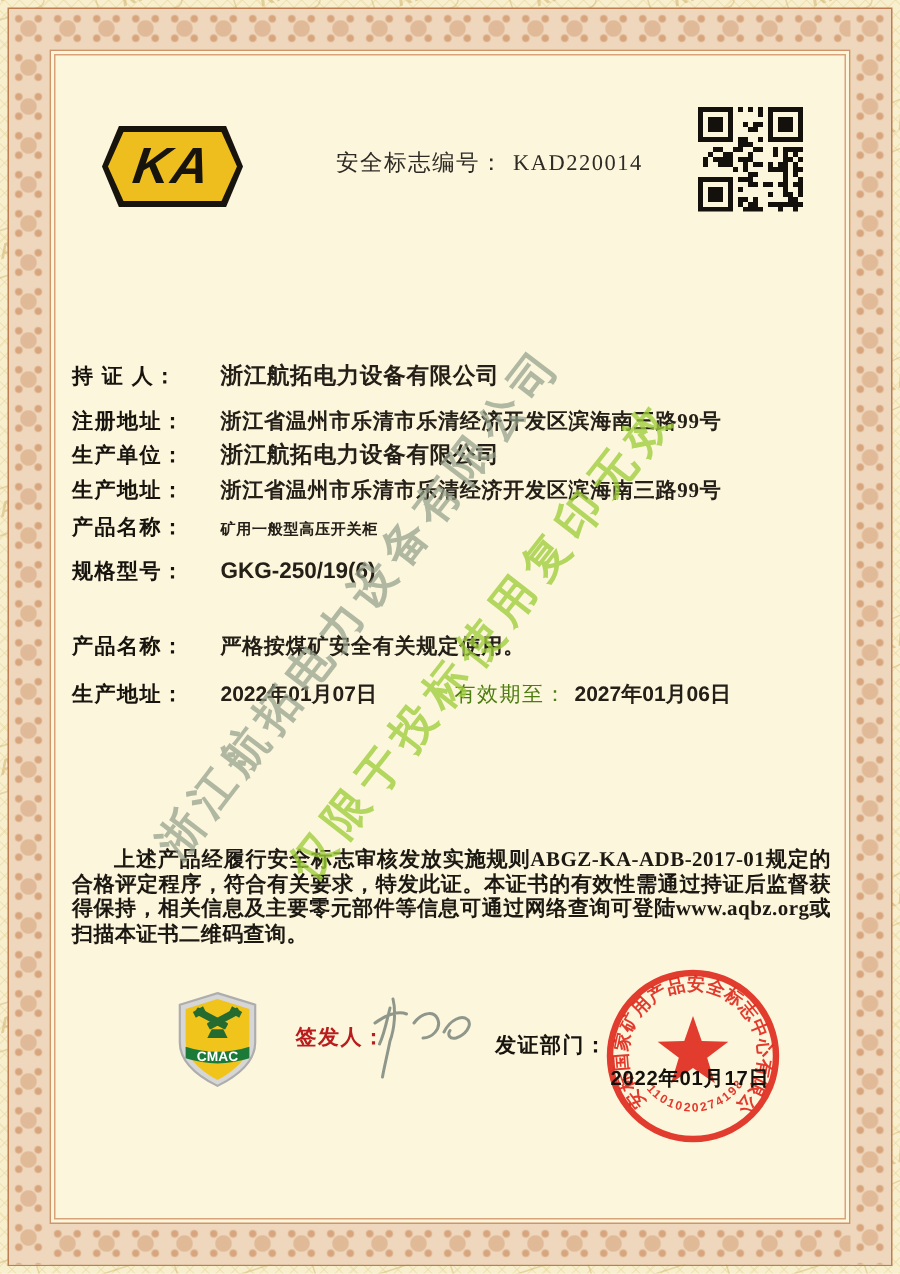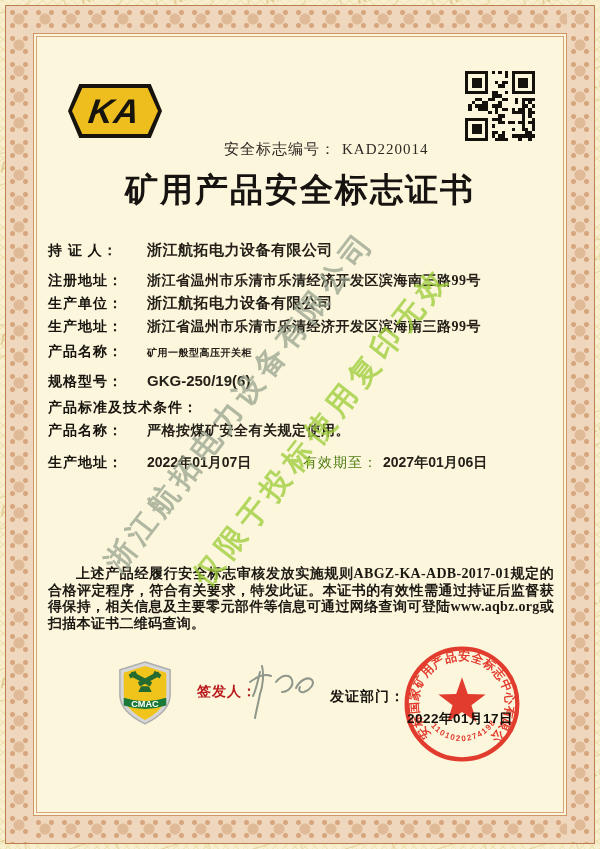--- a/index.html
+++ b/index.html
@@ -32,21 +32,21 @@
   .frame-line2{position:absolute;left:36px;top:36px;width:526px;height:775px;border:1px solid #d8a378;z-index:1;}
   
   #content{z-index:2;}
   .kalogo{position:absolute;left:68px;top:84px;width:94px;height:54px;background:#17130d;
           clip-path:polygon(12% 0,88% 0,100% 50%,88% 100%,12% 100%,0 50%);}
   .kalogo .inner{position:absolute;left:4px;top:4px;right:4px;bottom:4px;background:#eebd1e;
           clip-path:polygon(12% 0,88% 0,100% 50%,88% 100%,12% 100%,0 50%);
           display:flex;align-items:center;justify-content:center;}
   .kalogo .letters{font:italic 900 34px/1 "Liberation Sans","DejaVu Sans",sans-serif;
           color:#17130d;letter-spacing:1px;transform:skewX(-8deg);}
-  .serial{position:absolute;left:224px;top:99px;font-size:15px;color:#2e2a24;letter-spacing:1px;margin-top:41px;}
+  .serial{position:absolute;left:224px;top:99px;font-size:15px;color:#2e2a24;letter-spacing:1px;}
   .serial b{font-weight:400;margin-left:6px;letter-spacing:1px;}
   #qr{position:absolute;left:464px;top:71px;}
   .title{position:absolute;left:0;top:168px;width:600px;text-align:center;
          font-weight:700;font-size:33px;letter-spacing:2px;color:#171310;}
   .row{position:absolute;left:48px;width:510px;font-size:14px;display:flex;align-items:baseline;}
   .lbl{font-family:"Liberation Sans","DejaVu Sans",sans-serif;font-weight:700;color:#17130d;
        letter-spacing:1px;flex:0 0 auto;}
   .lbl.w{width:99px;}
   .val{font-weight:600;color:#242018;letter-spacing:.5px;}
   .val.sans{font-family:"Liberation Sans","DejaVu Sans",sans-serif;font-weight:700;letter-spacing:0;}
@@ -377,21 +377,20 @@
       <rect x="19" y="19" width="1" height="1" fill="#14110c"></rect>
       <rect x="20" y="19" width="1" height="1" fill="#14110c"></rect>
       <rect x="9" y="20" width="1" height="1" fill="#14110c"></rect>
       <rect x="10" y="20" width="1" height="1" fill="#14110c"></rect>
       <rect x="11" y="20" width="1" height="1" fill="#14110c"></rect>
       <rect x="12" y="20" width="1" height="1" fill="#14110c"></rect>
       <rect x="16" y="20" width="1" height="1" fill="#14110c"></rect>
       <rect x="19" y="20" width="1" height="1" fill="#14110c"></rect>
     </svg>
 
-  <div class="title">矿用产品安全标志证书</div>
 
   <div class="row" style="top:241px">
     <span class="lbl w">持 证 人：</span>
     <span class="val" style="font-size:15px">浙江航拓电力设备有限公司</span>
   </div>
   <div class="row" style="top:272px">
     <span class="lbl w">注册地址：</span>
     <span class="val">浙江省温州市乐清市乐清经济开发区滨海南三路99号</span>
   </div>
   <div class="row" style="top:294px">
@@ -404,21 +403,20 @@
   </div>
   <div class="row" style="top:343px">
     <span class="lbl w">产品名称：</span>
     <span class="val" style="font-size:10px">矿用一般型高压开关柜</span>
   </div>
   <div class="row" style="top:372px">
     <span class="lbl w">规格型号：</span>
     <span class="val sans" style="font-size:15px">GKG-250/19(6)</span>
   </div>
   <div class="row" style="top:399px">
-    <span class="lbl" style="margin-right:28px">产品标准及技术条件：</span>
   </div>
   <div class="row" style="top:422px">
     <span class="lbl w">产品名称：</span>
     <span class="val">严格按煤矿安全有关规定使用。</span>
   </div>
 
   <div class="row" style="top:454px">
     <span class="lbl w">生产地址：</span>
     <span class="val sans" style="width:156px">2022年01月07日</span>
     <span class="lbl2" style="width:80px">有效期至：</span>

